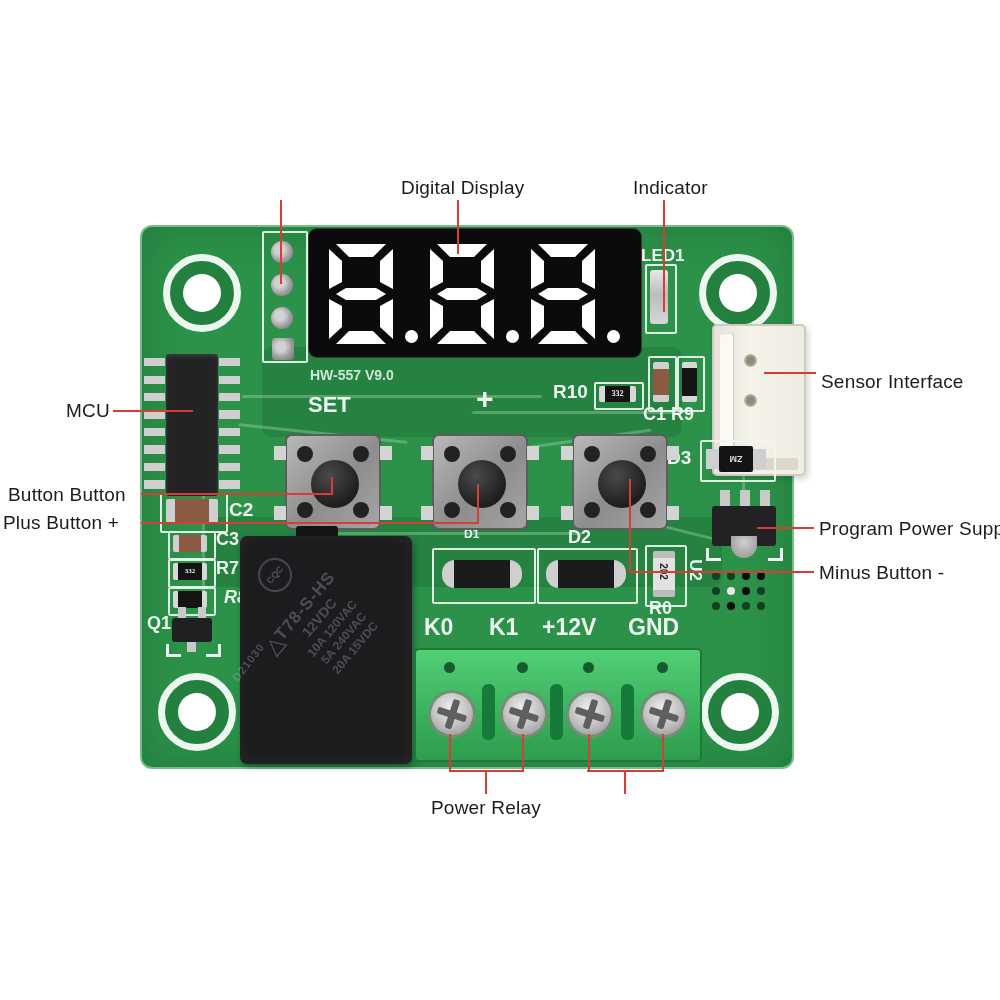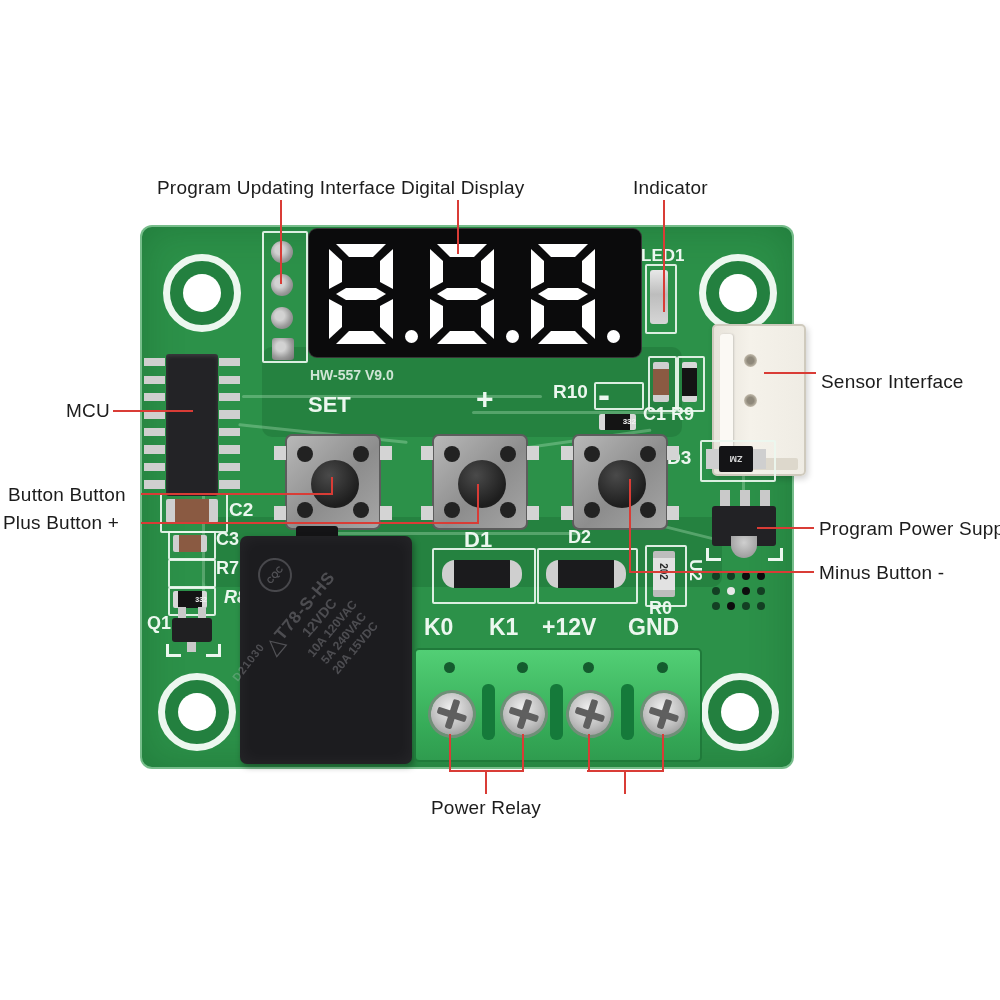--- a/index.html
+++ b/index.html
@@ -65,21 +65,21 @@
   .conn{position:absolute;left:712px;top:324px;width:94px;height:152px;background:linear-gradient(90deg,#e7e3da,#f5f2ea 40%,#efece4);
         border:2px solid #cfcabd;border-radius:5px;box-sizing:border-box;box-shadow:2px 3px 6px rgba(0,0,0,.18);}
   .conn .wall{position:absolute;left:6px;top:8px;width:13px;height:132px;background:#fbf9f4;border-radius:3px;box-shadow:1px 0 2px rgba(0,0,0,.15);}
   .conn .pin{position:absolute;left:30px;width:13px;height:13px;border-radius:50%;
              background:radial-gradient(circle,#8e887a 0 35%,#c9c2b2 75%);}
   .conn .lip{position:absolute;left:8px;bottom:4px;width:76px;height:12px;background:#ddd8cc;border-radius:2px;}
   
   .capbody{position:absolute;background:linear-gradient(90deg,#cfcfcf 0 18%,#8a5a42 18% 82%,#cfcfcf 82%);border-radius:2px;}
   .capbodyV{position:absolute;background:linear-gradient(180deg,#cfcfcf 0 18%,#8a5a42 18% 82%,#cfcfcf 82%);border-radius:2px;}
   .resbody{position:absolute;background:linear-gradient(90deg,#d8d8d8 0 16%,#141414 16% 84%,#d8d8d8 84%);border-radius:2px;
-           color:#f2f2f2;font-size:8px;font-weight:bold;text-align:right;font-family:Liberation Sans, sans-serif;margin-top:28px;}
+           color:#f2f2f2;font-size:8px;font-weight:bold;text-align:center;font-family:Liberation Serif, serif;}
   .resbodyV{position:absolute;background:linear-gradient(180deg,#d8d8d8 0 16%,#141414 16% 84%,#d8d8d8 84%);border-radius:2px;}
   .diode{position:absolute;height:28px;border-radius:13px;background:linear-gradient(90deg,#cfcfcf 0 15%,#1b1b1d 15% 85%,#cfcfcf 85%);}
   .dot{width:8px;height:8px;border-radius:50%;background:#133f23;}
   .lbrk{position:absolute;width:12px;height:10px;border-bottom:3px solid #ecf7ef;}
 </style>
 </head>
 <body>
 
 <div id="canvas">
 
@@ -165,21 +165,21 @@
   <div class="sk" style="left:476px;top:382px;font-size:30px;">+</div>
   <div class="sk" style="left:598px;top:374px;font-size:36px;">-</div>
   <div class="sk" style="left:553px;top:381px;font-size:19px;">R10</div>
   <div class="sk" style="left:643px;top:404px;font-size:18px;">C1 R9</div>
   <div class="sk" style="left:667px;top:447px;font-size:19px;">D3</div>
   <div class="sk" style="left:229px;top:499px;font-size:19px;">C2</div>
   <div class="sk" style="left:216px;top:529px;font-size:18px;">C3</div>
   <div class="sk" style="left:216px;top:558px;font-size:18px;">R7</div>
   <div class="sk" style="left:224px;top:587px;font-size:18px;font-style:italic;">R8</div>
   <div class="sk" style="left:147px;top:613px;font-size:18px;">Q1</div>
-  <div class="sk" style="left:464px;top:527px;font-size:22px;">D1</div>
+  <div class="sk" style="left:464px;top:527px;font-size:12px;">D1</div>
   <div class="sk" style="left:568px;top:527px;font-size:18px;">D2</div>
   <div class="sk" style="left:649px;top:598px;font-size:18px;">R0</div>
   <div class="sk" style="left:684px;top:560px;font-size:17px;transform:rotate(90deg);">U2</div>
   <div class="sk" style="left:424px;top:614px;font-size:23px;">K0</div>
   <div class="sk" style="left:489px;top:614px;font-size:23px;">K1</div>
   <div class="sk" style="left:542px;top:614px;font-size:23px;">+12V</div>
   <div class="sk" style="left:628px;top:614px;font-size:23px;">GND</div>
 
   <div class="outline" style="left:594px;top:382px;width:46px;height:24px;"></div>
   <div class="resbody" style="left:599px;top:386px;width:37px;height:16px;line-height:16px;">332</div>
@@ -318,21 +318,20 @@
   <div class="rline" style="left:629px;top:571px;width:185px;height:2px;"></div>
   <div class="rline" style="left:449px;top:734px;width:2px;height:38px;"></div>
   <div class="rline" style="left:522px;top:734px;width:2px;height:38px;"></div>
   <div class="rline" style="left:588px;top:734px;width:2px;height:38px;"></div>
   <div class="rline" style="left:662px;top:734px;width:2px;height:38px;"></div>
   <div class="rline" style="left:449px;top:770px;width:75px;height:2px;"></div>
   <div class="rline" style="left:587px;top:770px;width:77px;height:2px;"></div>
   <div class="rline" style="left:485px;top:770px;width:2px;height:24px;"></div>
   <div class="rline" style="left:624px;top:770px;width:2px;height:24px;"></div>
 
-  <div class="label" style="left:157px;top:177px;">Program Updating Interface</div>
   <div class="label" style="left:401px;top:177px;">Digital Display</div>
   <div class="label" style="left:633px;top:177px;">Indicator</div>
   <div class="label" style="left:821px;top:371px;">Sensor Interface</div>
   <div class="label" style="left:66px;top:400px;">MCU</div>
   <div class="label" style="left:8px;top:484px;">Button Button</div>
   <div class="label" style="left:3px;top:512px;">Plus Button +</div>
   <div class="label" style="left:819px;top:518px;">Program Power Supply</div>
   <div class="label" style="left:819px;top:562px;">Minus Button -</div>
   <div class="label" style="left:431px;top:797px;">Power Relay</div>
 

